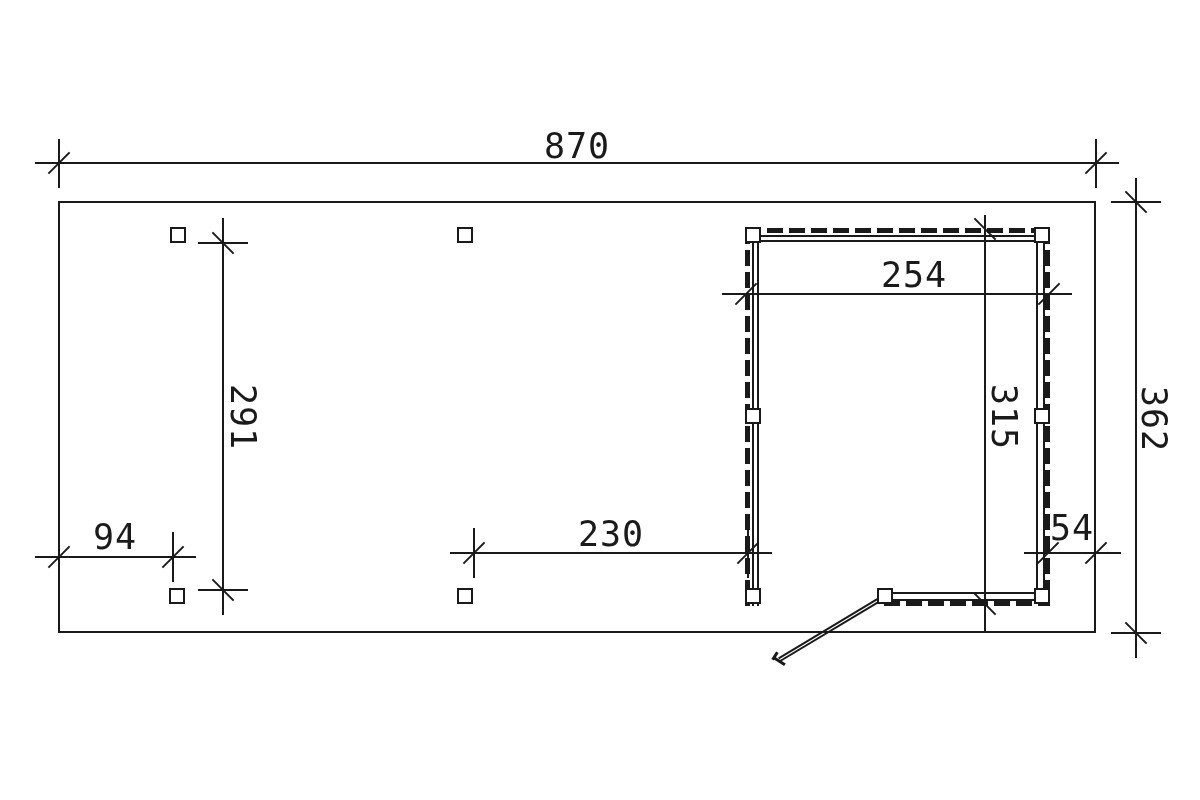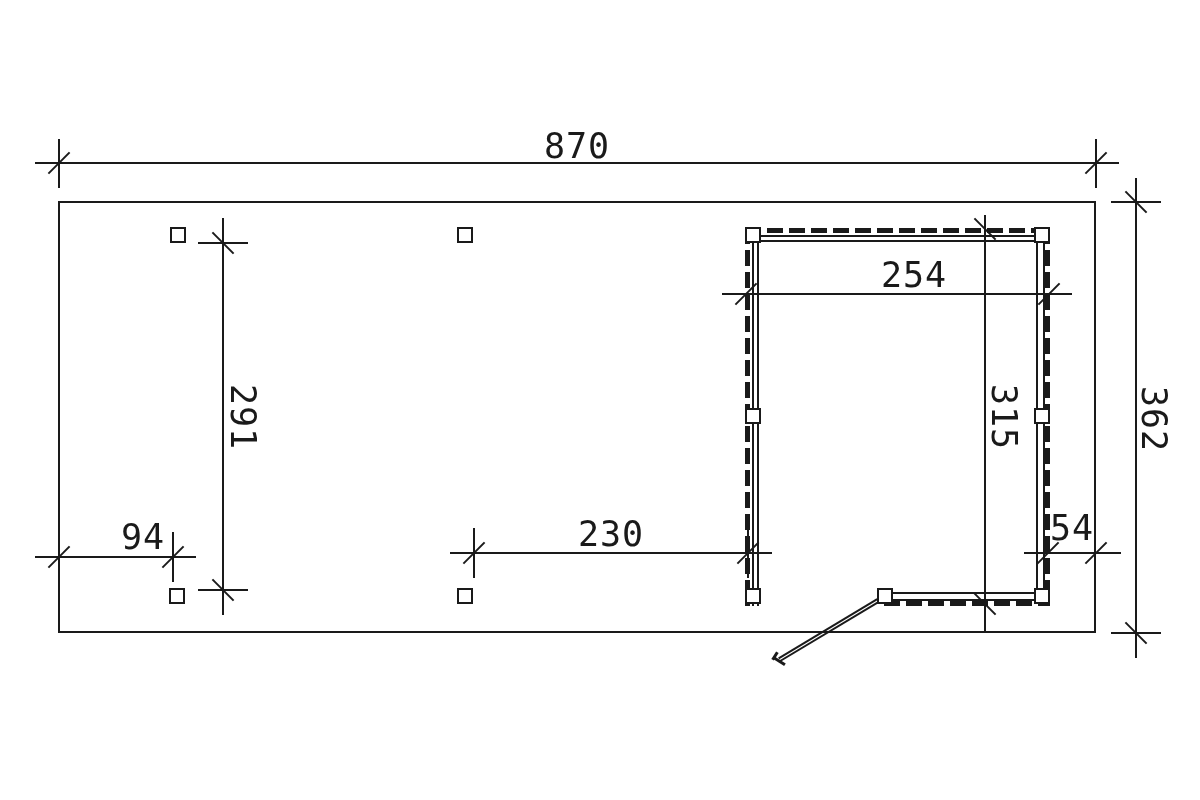--- a/index.html
+++ b/index.html
@@ -127,21 +127,21 @@
   <div class="ext-h" style="left:198px; top:242px; width:50px;"></div>
   <div class="ext-h" style="left:198px; top:589px; width:50px;"></div>
   <div class="tick tick-v" style="left:223px; top:243px;"></div>
   <div class="tick tick-v" style="left:223px; top:590px;"></div>
   <div class="dim-label rot" style="left:242px; top:417px;">291</div>
 
   <div class="dline-h" style="left:35px; top:556px; width:161px;"></div>
   <div class="ext-v" style="left:172px; top:532px; height:50px;"></div>
   <div class="tick tick-h" style="left:59px; top:557px;"></div>
   <div class="tick tick-h" style="left:173px; top:557px;"></div>
-  <div class="dim-label" style="left:115px; top:537px;margin-left:28px;">94</div>
+  <div class="dim-label" style="left:115px; top:537px;">94</div>
 
   <div class="dline-h" style="left:450px; top:552px; width:322px;"></div>
   <div class="ext-v" style="left:473px; top:528px; height:50px;"></div>
   <div class="ext-v" style="left:747px; top:528px; height:50px;"></div>
   <div class="tick tick-h" style="left:474px; top:553px;"></div>
   <div class="tick tick-h" style="left:748px; top:553px;"></div>
   <div class="dim-label" style="left:611px; top:534px;">230</div>
 
   <div class="dline-h" style="left:1024px; top:552px; width:97px;"></div>
   <div class="tick tick-h" style="left:1048px; top:553px;"></div>

